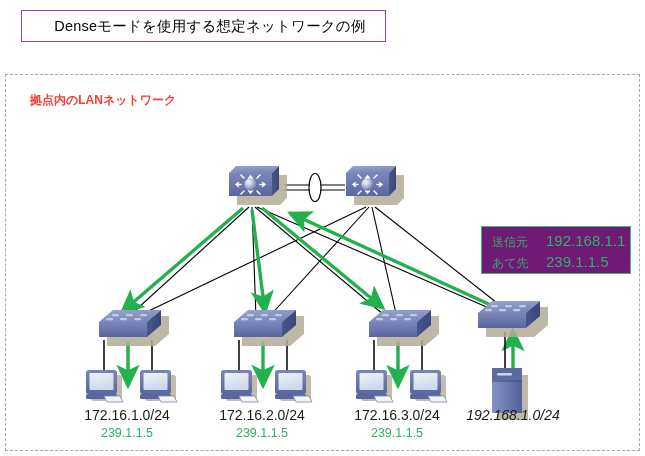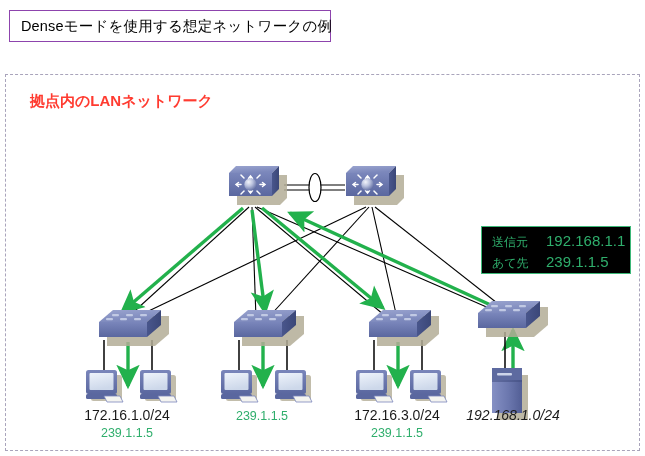--- a/index.html
+++ b/index.html
@@ -9,23 +9,23 @@
   }
   body {
     width: 645px;
     height: 456px;
     position: relative;
     overflow: hidden;
     font-family: "Liberation Sans", sans-serif;
   }
   #title-box {
     position: absolute;
-    left: 9px;
+    left: 21px;
     top: 10px;
-    width: 322px;
+    width: 365px;
     height: 32px;
     border: 1.5px solid #8d44ad;
     background: #ffffff;
     box-sizing: border-box;
     display: flex;
     align-items: center;
     justify-content: center;
     padding-left: 13px;
   }
   #title-text {
@@ -41,33 +41,33 @@
     width: 635px;
     height: 377px;
     border: 1.5px dashed #a9a4bb;
     box-sizing: border-box;
     background: transparent;
   }
   #lan-label {
     position: absolute;
     left: 30px;
     top: 92px;
-    font-size: 15px;
+    font-size: 12px;
     font-weight: bold;
     color: #ff3b30;
     white-space: nowrap;
   }
   #flow-box {
     position: absolute;
     left: 481px;
     top: 226px;
     width: 150px;
     height: 48px;
     border: 1.5px solid #3cb878;
-    background: #000000;
+    background: #701a75;
     box-sizing: border-box;
     padding: 4px 0 0 10px;
   }
   .flow-row {
     display: flex;
     align-items: baseline;
     font-size: 12px;
     color: #2fae6c;
     line-height: 19px;
     white-space: nowrap;
@@ -343,20 +343,21 @@
     <rect x="497" y="373" width="15" height="2.6" rx="1" fill="#cdd5ea"></rect>
     <line x1="492" y1="381" x2="522" y2="381" stroke="#3f4a7d" stroke-width="1"></line>
   </g>
 </svg>
 
 <div class="net-label" style="left:127px; top:407px;">
   <span class="subnet">172.16.1.0/24</span>
   <span class="group">239.1.1.5</span>
 </div>
 <div class="net-label" style="left:262px; top:407px;">
+  <span class="subnet">172.16.2.0/24</span>
   <span class="group">239.1.1.5</span>
 </div>
 <div class="net-label" style="left:397px; top:407px;">
   <span class="subnet">172.16.3.0/24</span>
   <span class="group">239.1.1.5</span>
 </div>
 <div class="net-label" style="left:513px; top:407px;font-style:italic;">
   <span class="subnet">192.168.1.0/24</span>
 </div>
 

